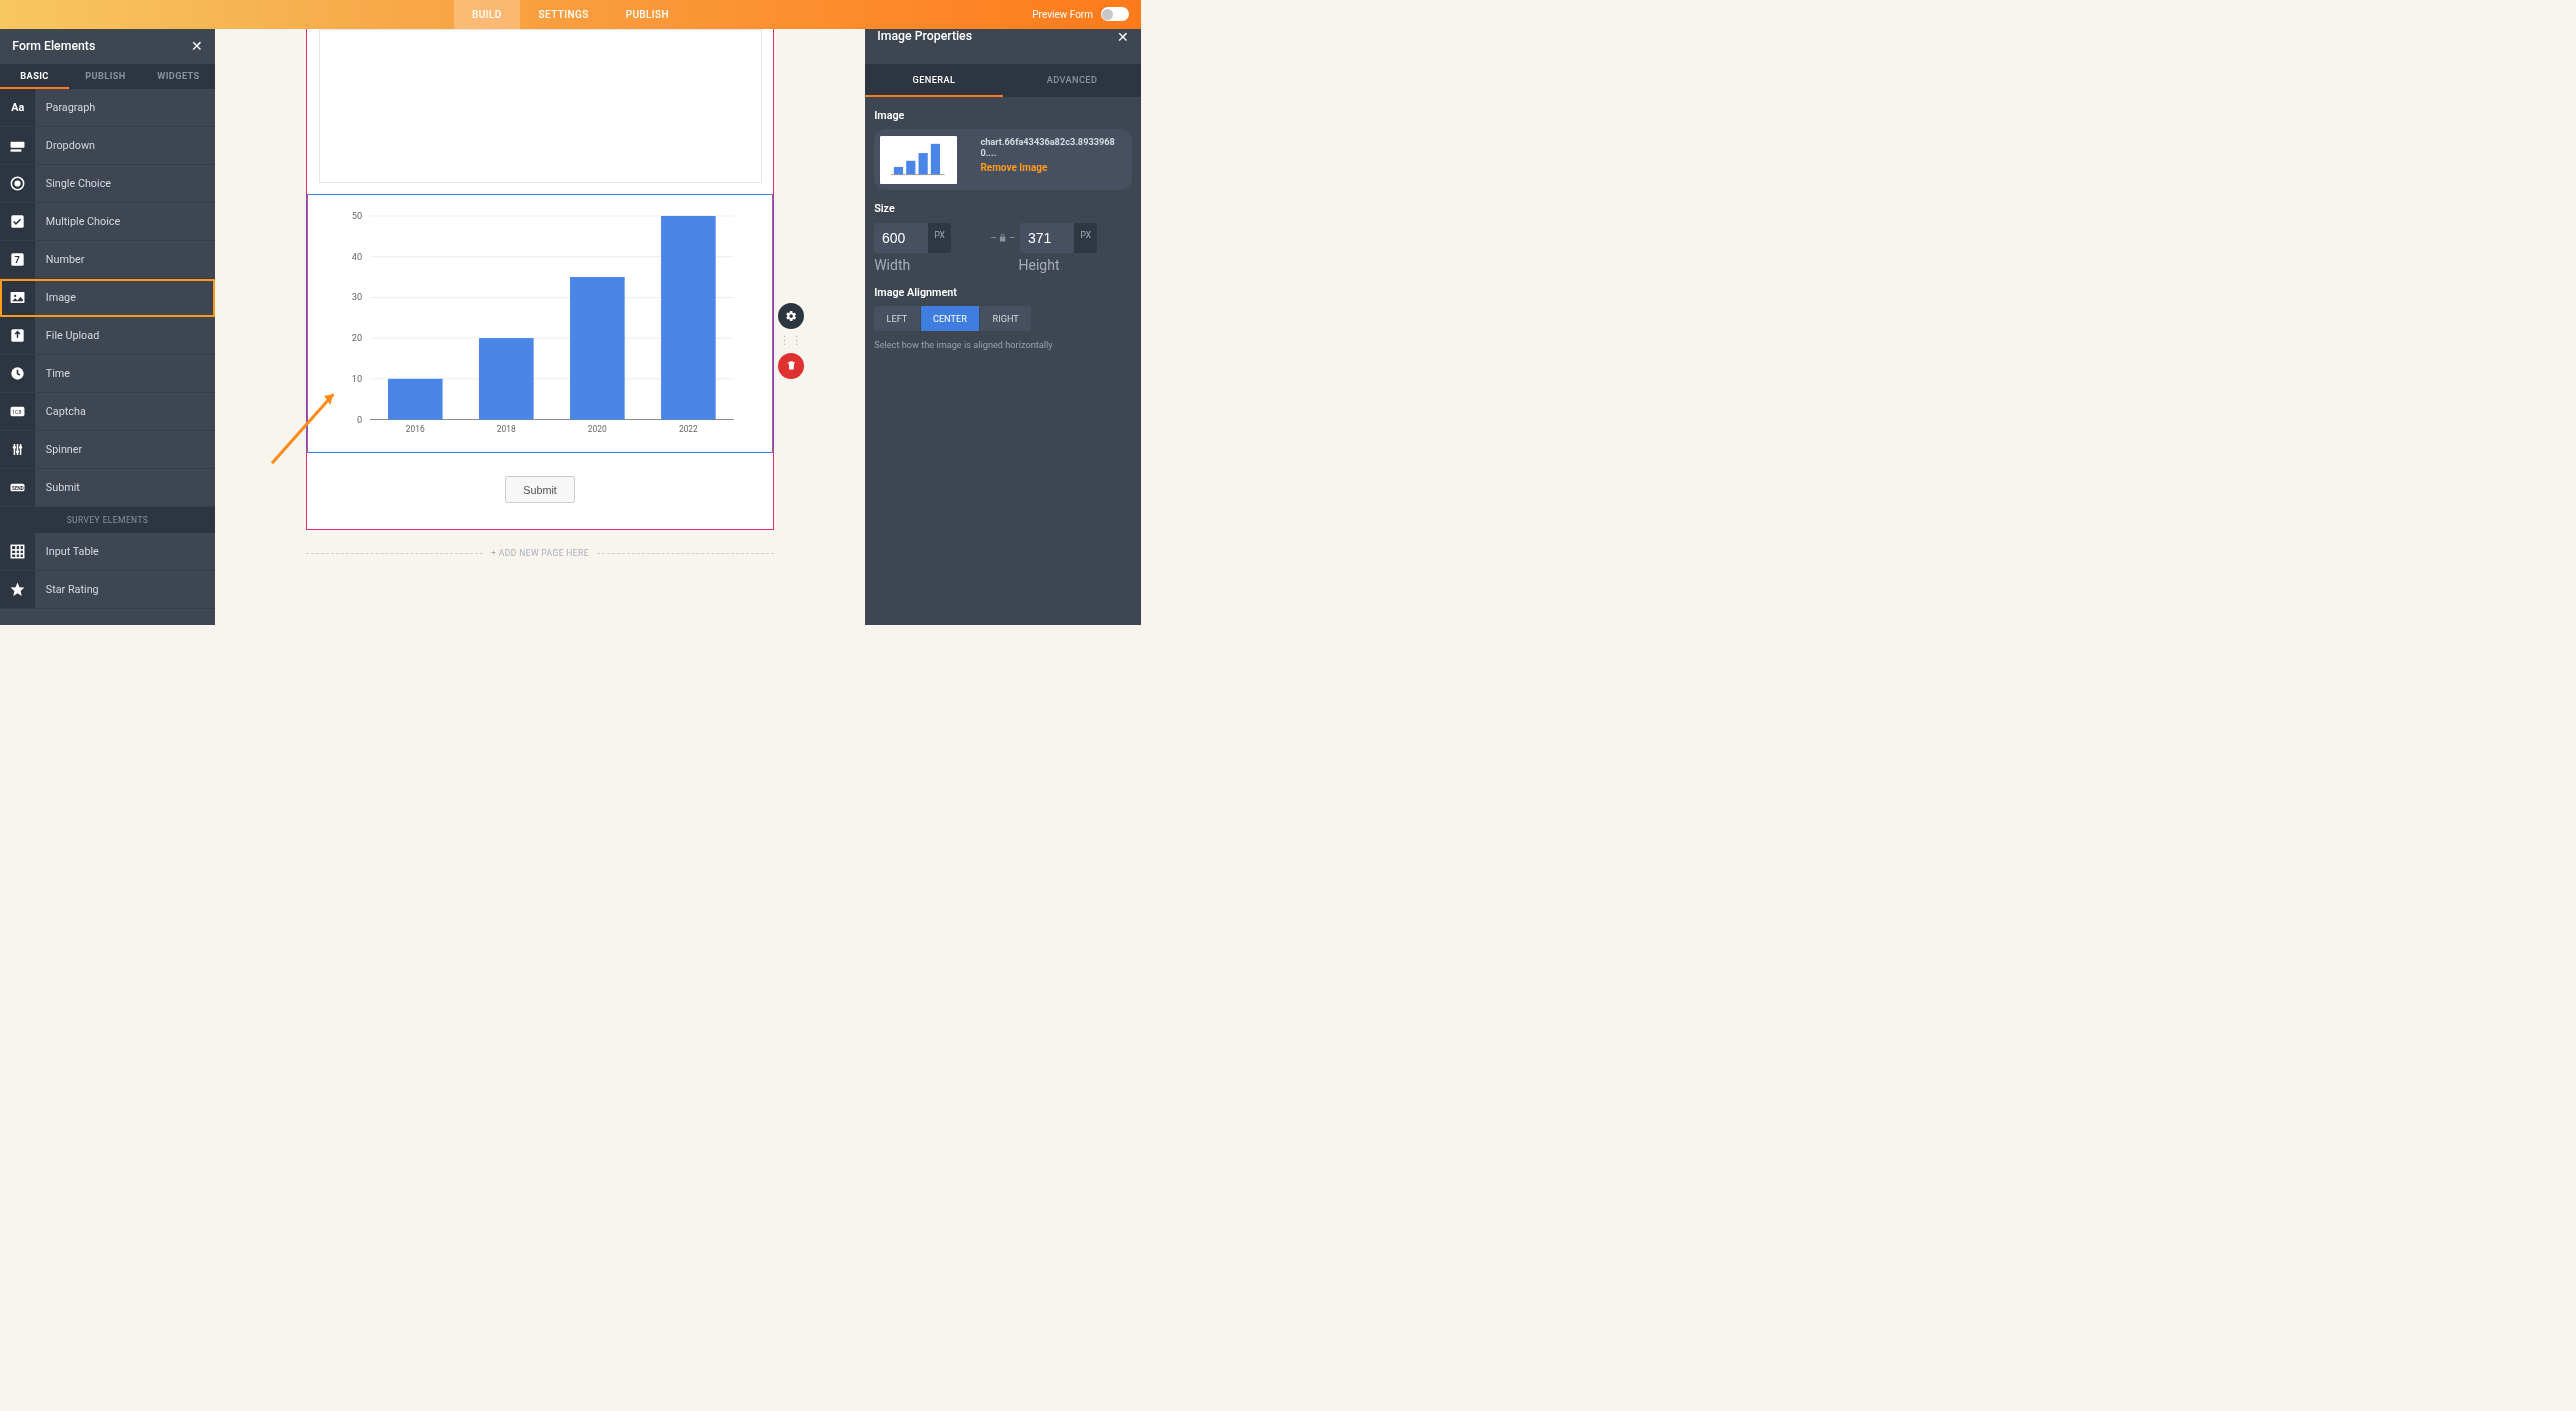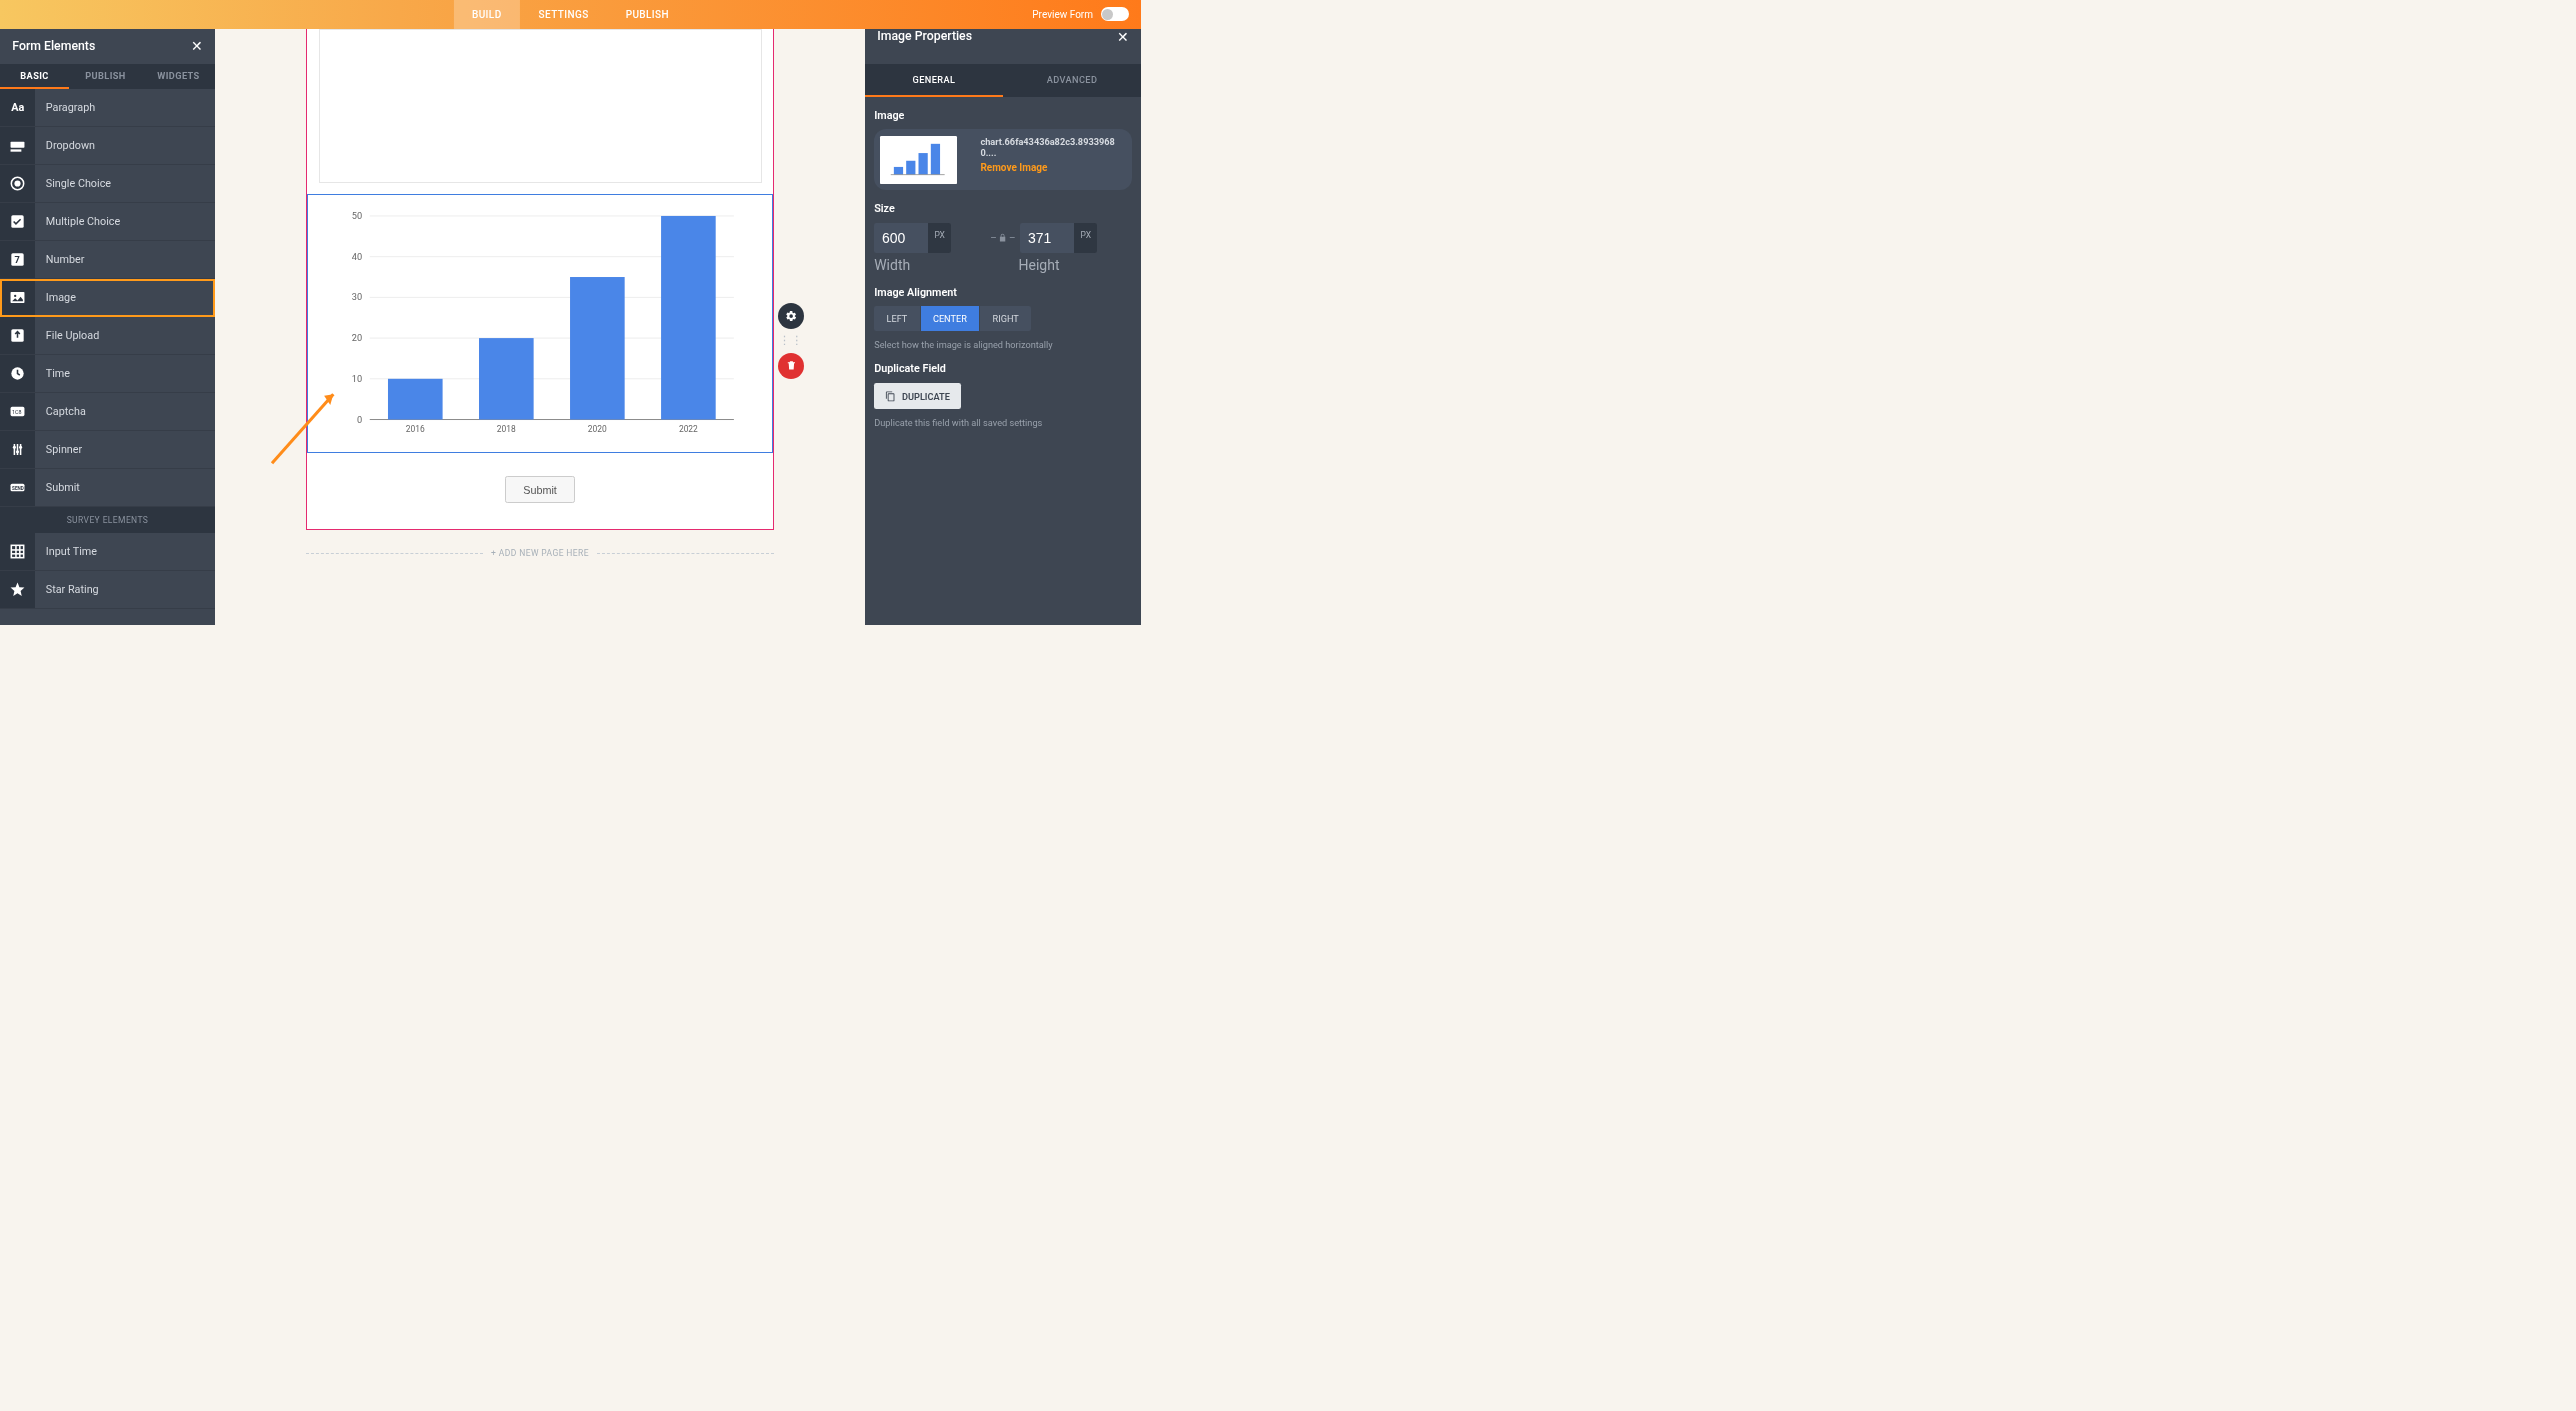--- a/index.html
+++ b/index.html
@@ -227,21 +227,21 @@
         <div class="element-item">
           <div class="element-icon">
             <svg width="17" height="17" viewBox="0 0 22 22">
               <rect x="3" y="3" width="16" height="16" stroke="#fff" stroke-width="2" fill="none"></rect>
               <line x1="3" y1="9" x2="19" y2="9" stroke="#fff" stroke-width="2"></line>
               <line x1="3" y1="14" x2="19" y2="14" stroke="#fff" stroke-width="2"></line>
               <line x1="9" y1="3" x2="9" y2="19" stroke="#fff" stroke-width="2"></line>
               <line x1="14" y1="3" x2="14" y2="19" stroke="#fff" stroke-width="2"></line>
             </svg>
           </div>
-          <span class="element-label">Input Time</span>
+          <span class="element-label">Input Table</span>
         </div>
         <div class="element-item">
           <div class="element-icon">
             <svg width="17" height="17" viewBox="0 0 22 22">
               <path d="M11 2l2.5 6 6.5.5-5 4.5 1.5 6.5L11 16l-5.5 3.5L7 13 2 8.5 8.5 8 11 2z" fill="#fff"></path>
             </svg>
           </div>
           <span class="element-label">Star Rating</span>
         </div>
       </div>
@@ -359,28 +359,18 @@
       <div class="prop-section">
         <div class="prop-label">Image Alignment</div>
         <div class="align-btns">
           <div class="align-btn">LEFT</div>
           <div class="align-btn active">CENTER</div>
           <div class="align-btn">RIGHT</div>
         </div>
         <div class="help-text">Select how the image is aligned horizontally</div>
       </div>
 
-      <div class="prop-section" style="padding-bottom:15.4px;">
-        <div class="prop-label">Duplicate Field</div>
-        <div class="dup-btn">
-          <svg width="10.8" height="10.8" viewBox="0 0 24 24" fill="#3e4652">
-              <path d="M16 1H4a2 2 0 00-2 2v14h2V3h12V1zm3 4H8a2 2 0 00-2 2v14a2 2 0 002 2h11a2 2 0 002-2V7a2 2 0 00-2-2zm0 16H8V7h11v14z"></path>
-            </svg>
-          <span>DUPLICATE</span>
-        </div>
-        <div class="help-text">Duplicate this field with all saved settings</div>
-      </div>
 
     </div>
   </div>
 
 </div>
 
 
 </body></html>

